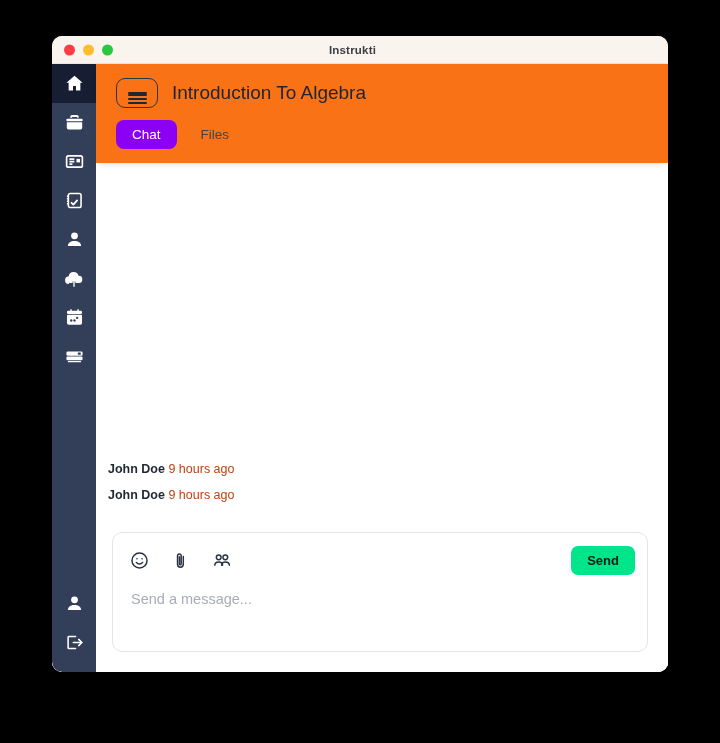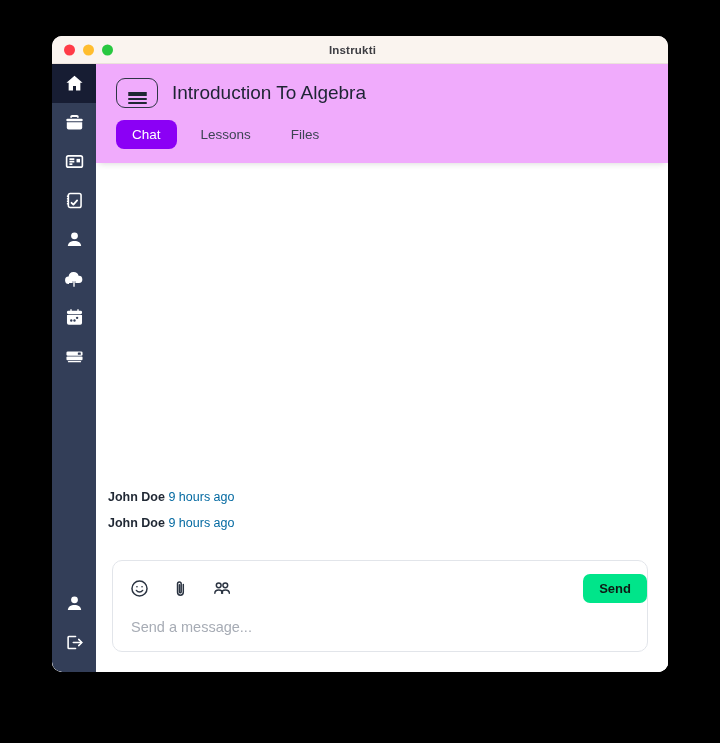--- a/index.html
+++ b/index.html
@@ -88,21 +88,21 @@
   .main {
     flex: 1 1 auto;
     display: flex;
     flex-direction: column;
     background: #ffffff;
     min-width: 0;
   }
 
   
   .header {
-    background: #f0abfc;
+    background: #f97316;
     padding: 14px 30px 14px 20px;
     flex: 0 0 auto;
     box-shadow: 0 3px 7px -3px rgba(0,0,0,0.18);
     position: relative;
     z-index: 3;
   }
   .header-top {
     display: flex;
     align-items: center;
     gap: 14px;
@@ -174,21 +174,21 @@
     font-size: 12.5px;
     margin-bottom: 5px;
     margin-left: 2px;
   }
   .msg-author {
     color: #1f2733;
     font-weight: bold;
     margin-top: 36px;
   }
   .msg-time {
-    color: #0369a1;
+    color: #c2410c;
     font-weight: normal;
   }
   .bubble-wrap { display: flex; }
   .bubble {
     position: relative;
     background: #1f2d3a;
     color: #ffffff;
     font-size: 14.5px;
     line-height: 1.25;
     padding: 11px 17px 12px 17px;
@@ -211,22 +211,22 @@
   
   .composer-wrap {
     flex: 0 0 auto;
     padding: 0 20px 20px 16px;
     background: #ffffff;
   }
   .composer {
     border: 1px solid #e2e5ea;
     border-radius: 10px;
     background: #ffffff;
-    padding: 13px 0 16px 16px;
-    height: 92px;
+    padding: 13px 12px 16px 16px;
+    height: 120px;
     display: flex;
     flex-direction: column;
   }
   .composer-toolbar {
     display: flex;
     align-items: center;
     gap: 20px;
   }
   .tool-icon {
     color: #2b3442;
@@ -394,21 +394,20 @@
               <span></span>
                 <span></span>
                 <span></span>
             </span>
           </button>
           <h1 class="page-title">Introduction To Algebra</h1>
         </div>
 
         <div class="tabs">
           <div class="tab active">Chat</div>
-          <div class="tab">Lessons</div>
           <div class="tab">Files</div>
         </div>
       </header>
 
       <div class="chat-area">
         <div class="messages">
 
           <div class="msg">
             <div class="msg-meta">
               <span class="msg-author">John Doe</span>

